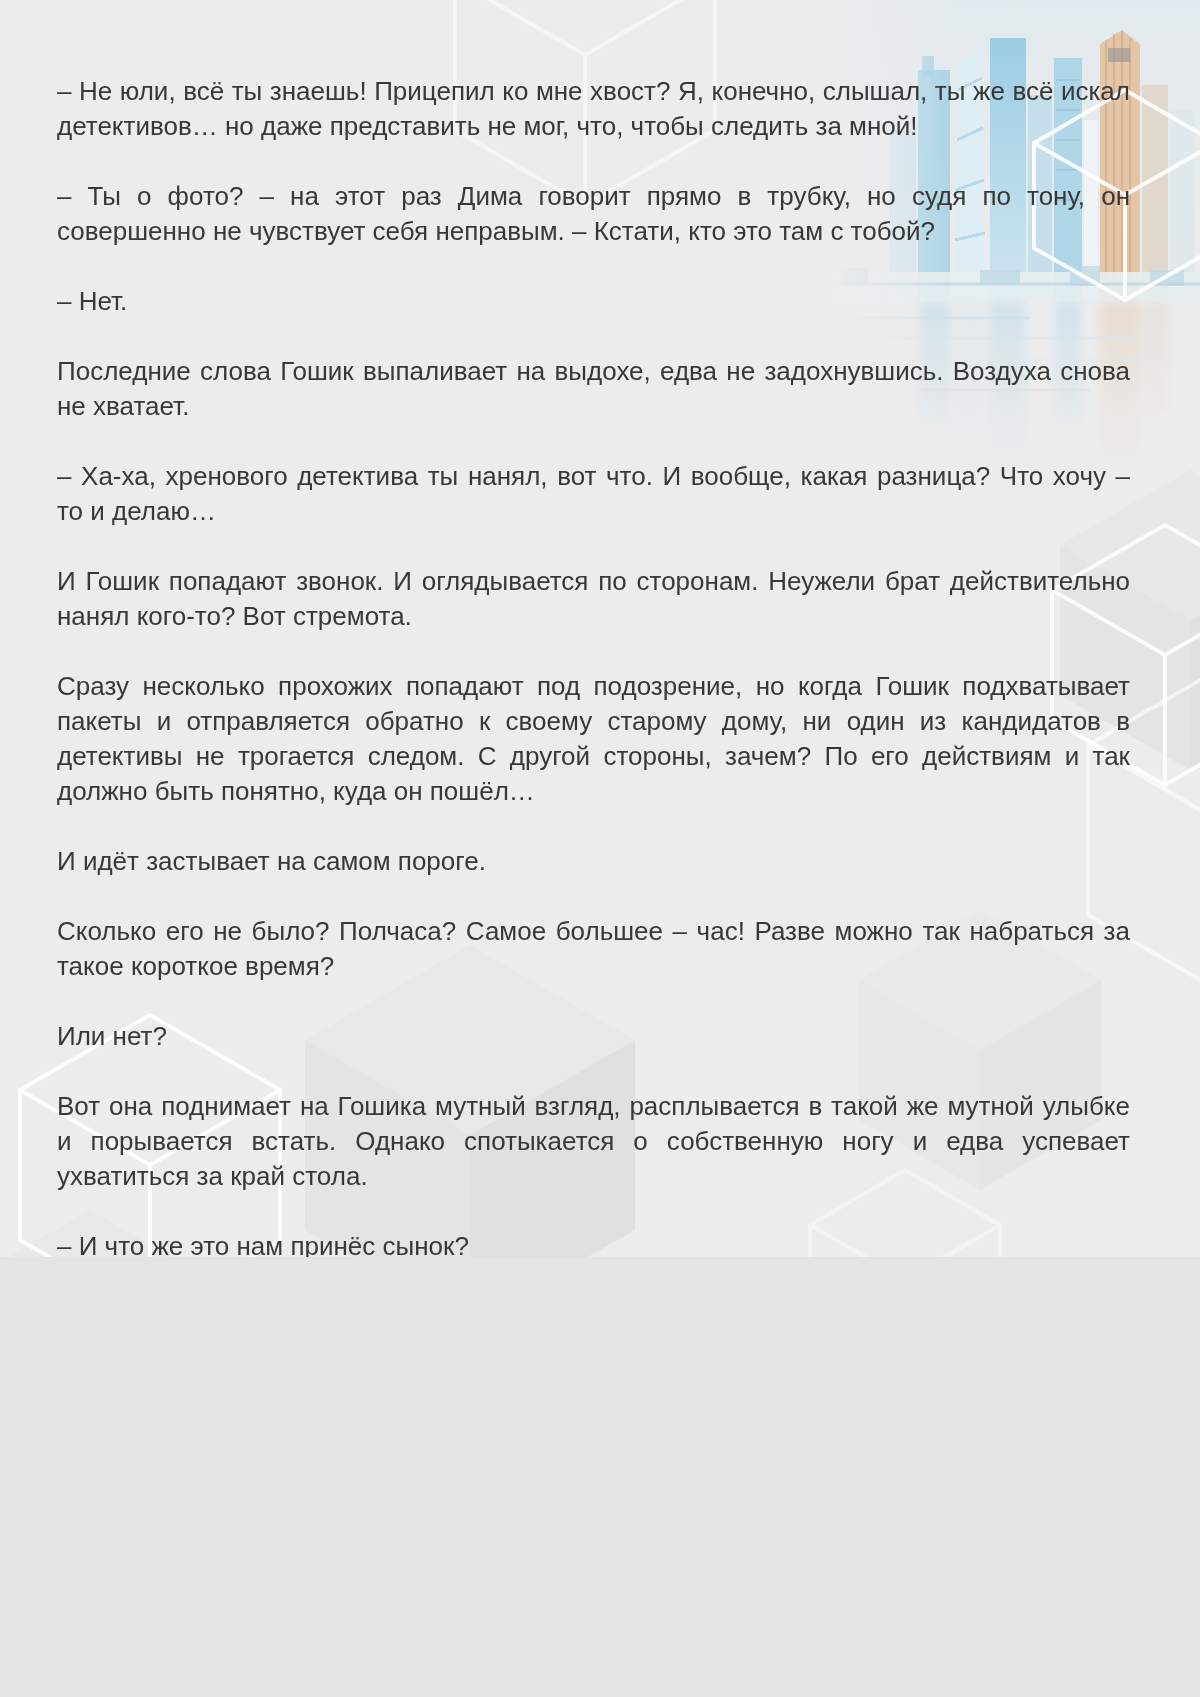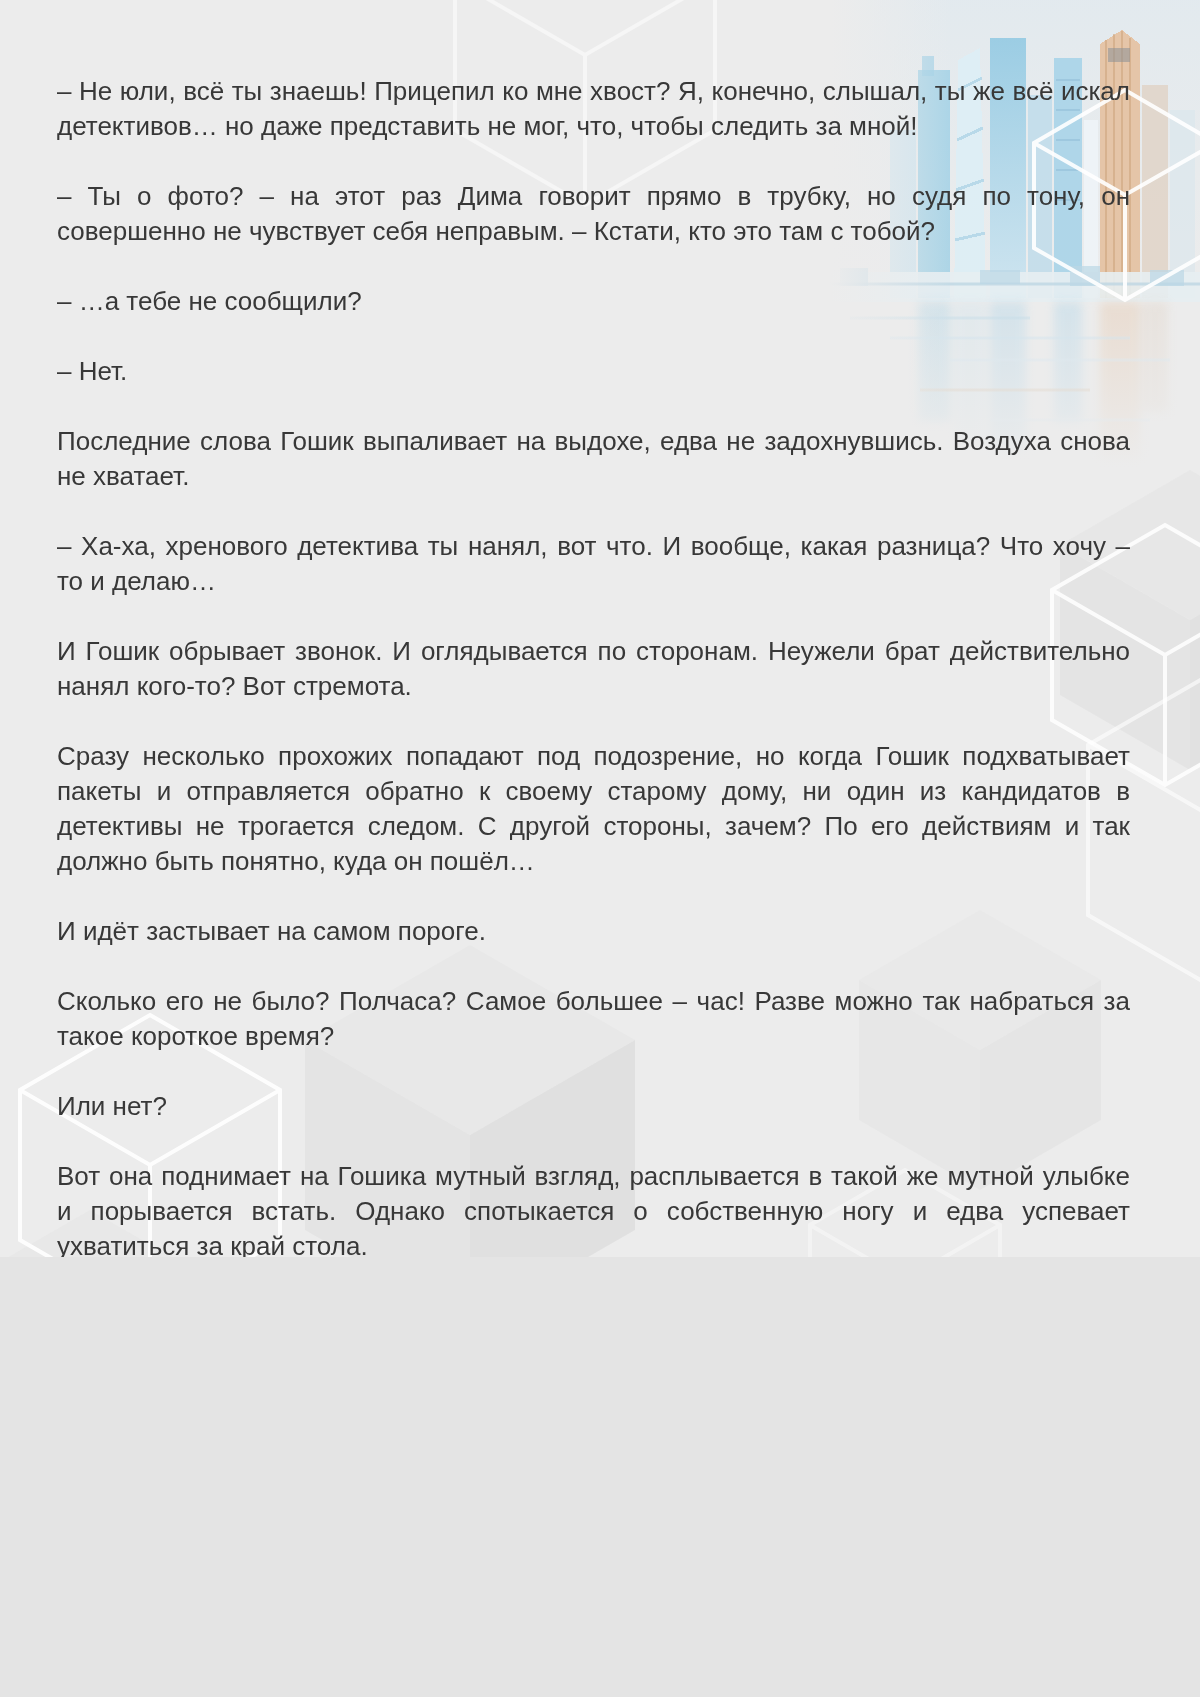--- a/index.html
+++ b/index.html
@@ -162,25 +162,24 @@
       <path d="M880,1700 L1090,1520 L1210,1612"></path>
       <path d="M940,1700 L1090,1572 L1210,1662"></path>
     </g>
 
     <rect x="0" y="1690" width="1200" height="7" fill="#d6d6d6" opacity="0.9"></rect>
   </svg>
 
   <main class="text-column">
     <p class="para">– Не юли, всё ты знаешь! Прицепил ко мне хвост? Я, конечно, слышал, ты же всё искал детективов… но даже представить не мог, что, чтобы следить за мной!</p>
     <p class="para">– Ты о фото? – на этот раз Дима говорит прямо в трубку, но судя по тону, он совершенно не чувствует себя неправым. – Кстати, кто это там с тобой?</p>
-    <p class="para">–  …а тебе не сообщили?</p>
     <p class="para">– Нет.</p>
     <p class="para">Последние слова Гошик выпаливает на выдохе, едва не задохнувшись. Воздуха снова не хватает.</p>
     <p class="para">– Ха-ха, хренового детектива ты нанял, вот что. И вообще, какая разница? Что хочу – то и делаю…</p>
-    <p class="para">И Гошик обрывает звонок. И оглядывается по сторонам. Неужели брат действительно нанял кого-то? Вот стремота.</p>
+    <p class="para">И Гошик попадают звонок. И оглядывается по сторонам. Неужели брат действительно нанял кого-то? Вот стремота.</p>
     <p class="para">Сразу несколько прохожих попадают под подозрение, но когда Гошик подхватывает пакеты и отправляется обратно к своему старому дому, ни один из кандидатов в детективы не трогается следом. С другой стороны, зачем? По его действиям и так должно быть понятно, куда он пошёл…</p>
     <p class="para">И идёт застывает на самом пороге.</p>
     <p class="para">Сколько его не было? Полчаса? Самое большее – час! Разве можно так набраться за такое короткое время?</p>
     <p class="para">Или нет?</p>
     <p class="para">Вот она поднимает на Гошика мутный взгляд, расплывается в такой же мутной улыбке и порывается встать. Однако спотыкается о собственную ногу и едва успевает ухватиться за край стола.</p>
     <p class="para">– И что же это нам принёс сынок?</p>
   </main>
 </div>
 
 </body></html>

